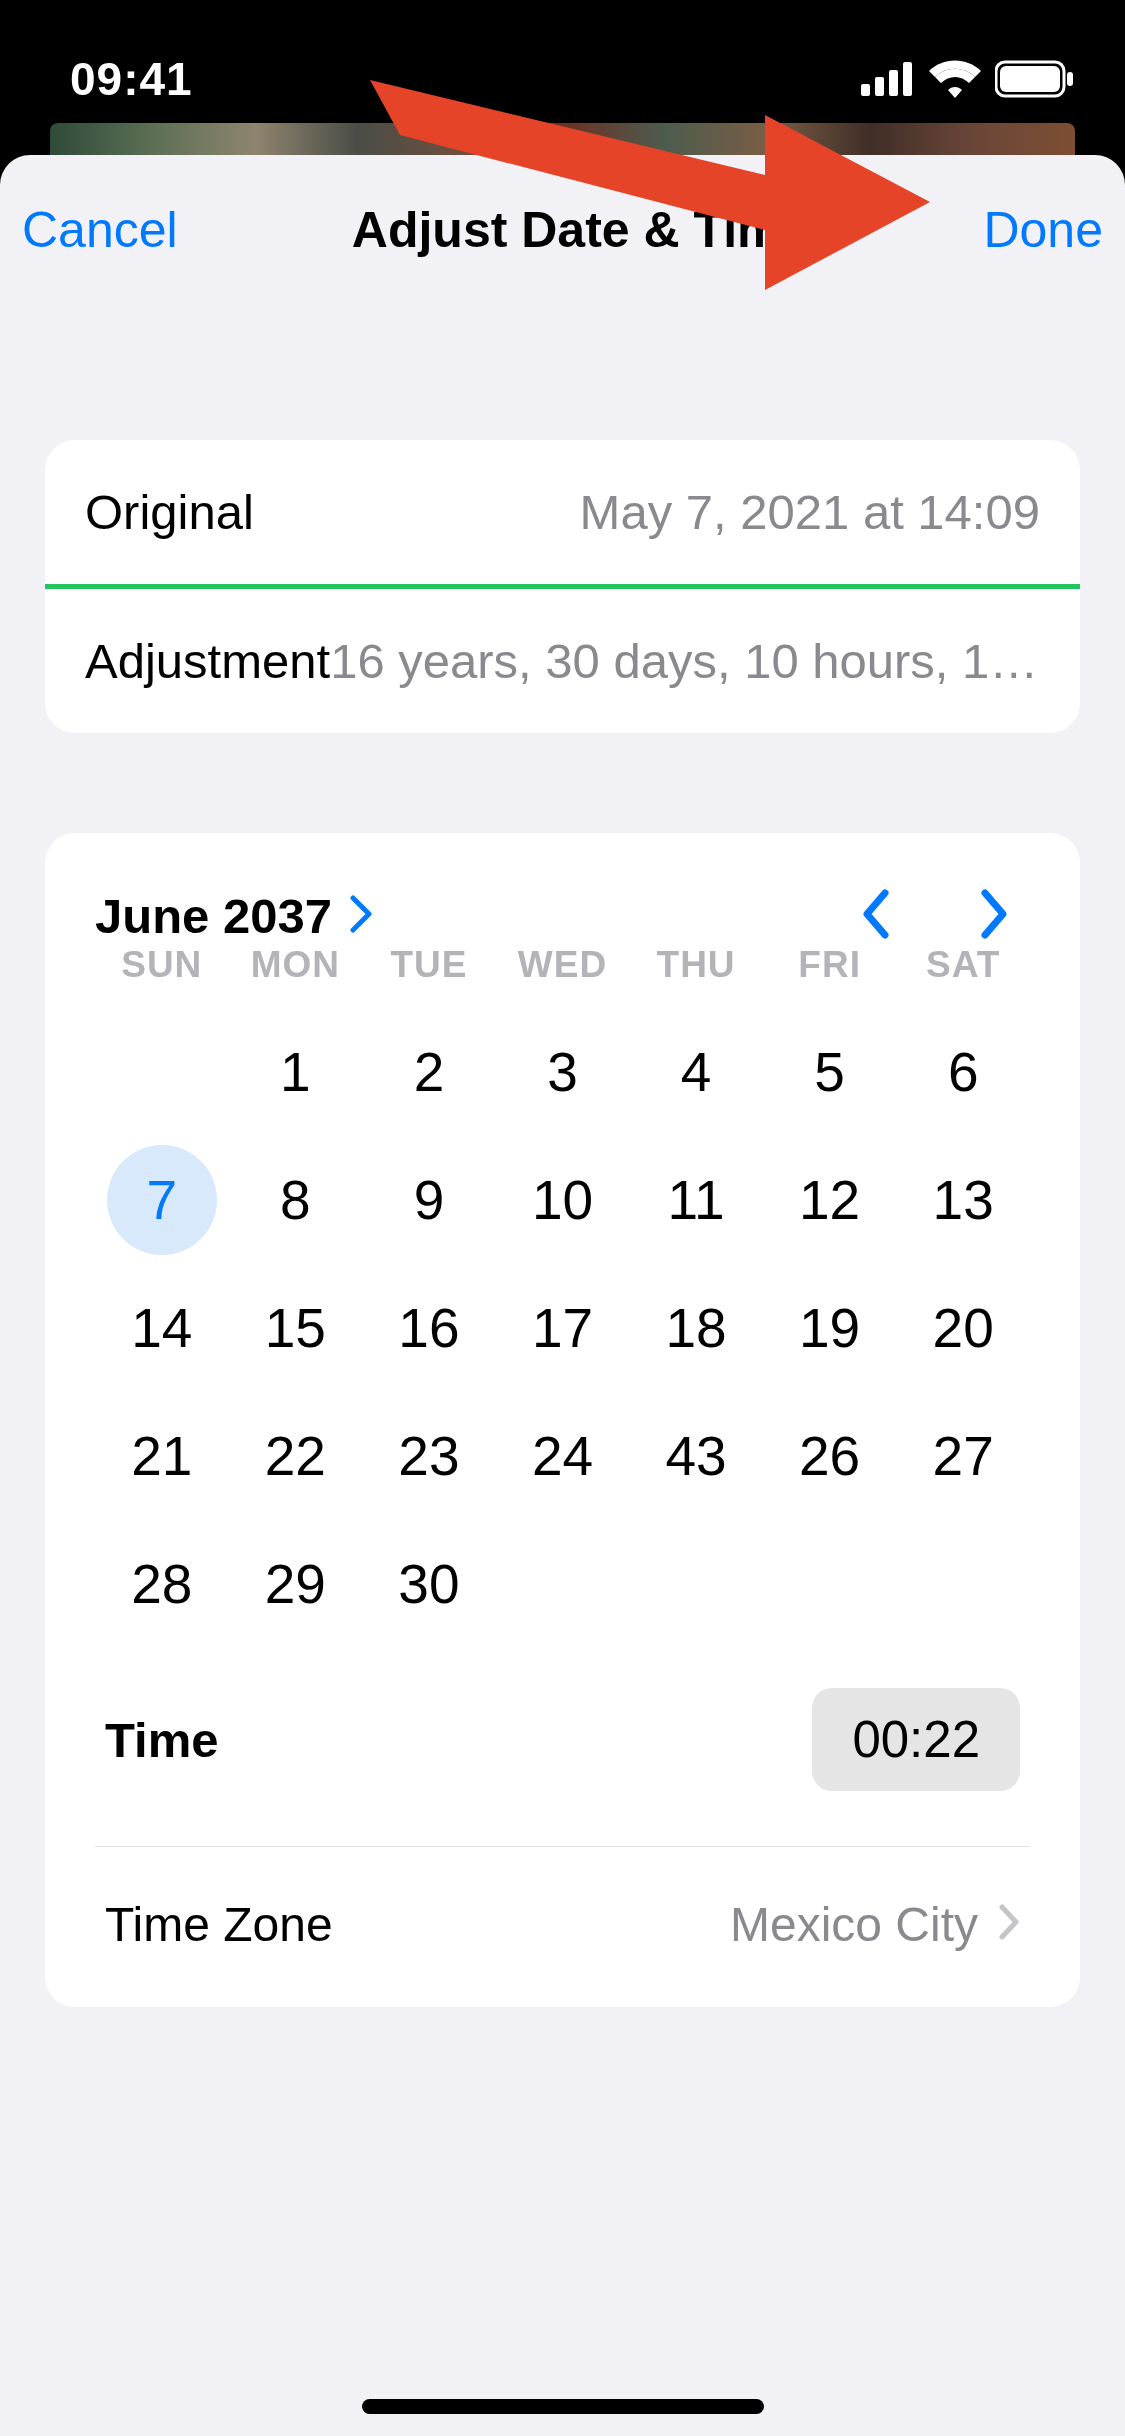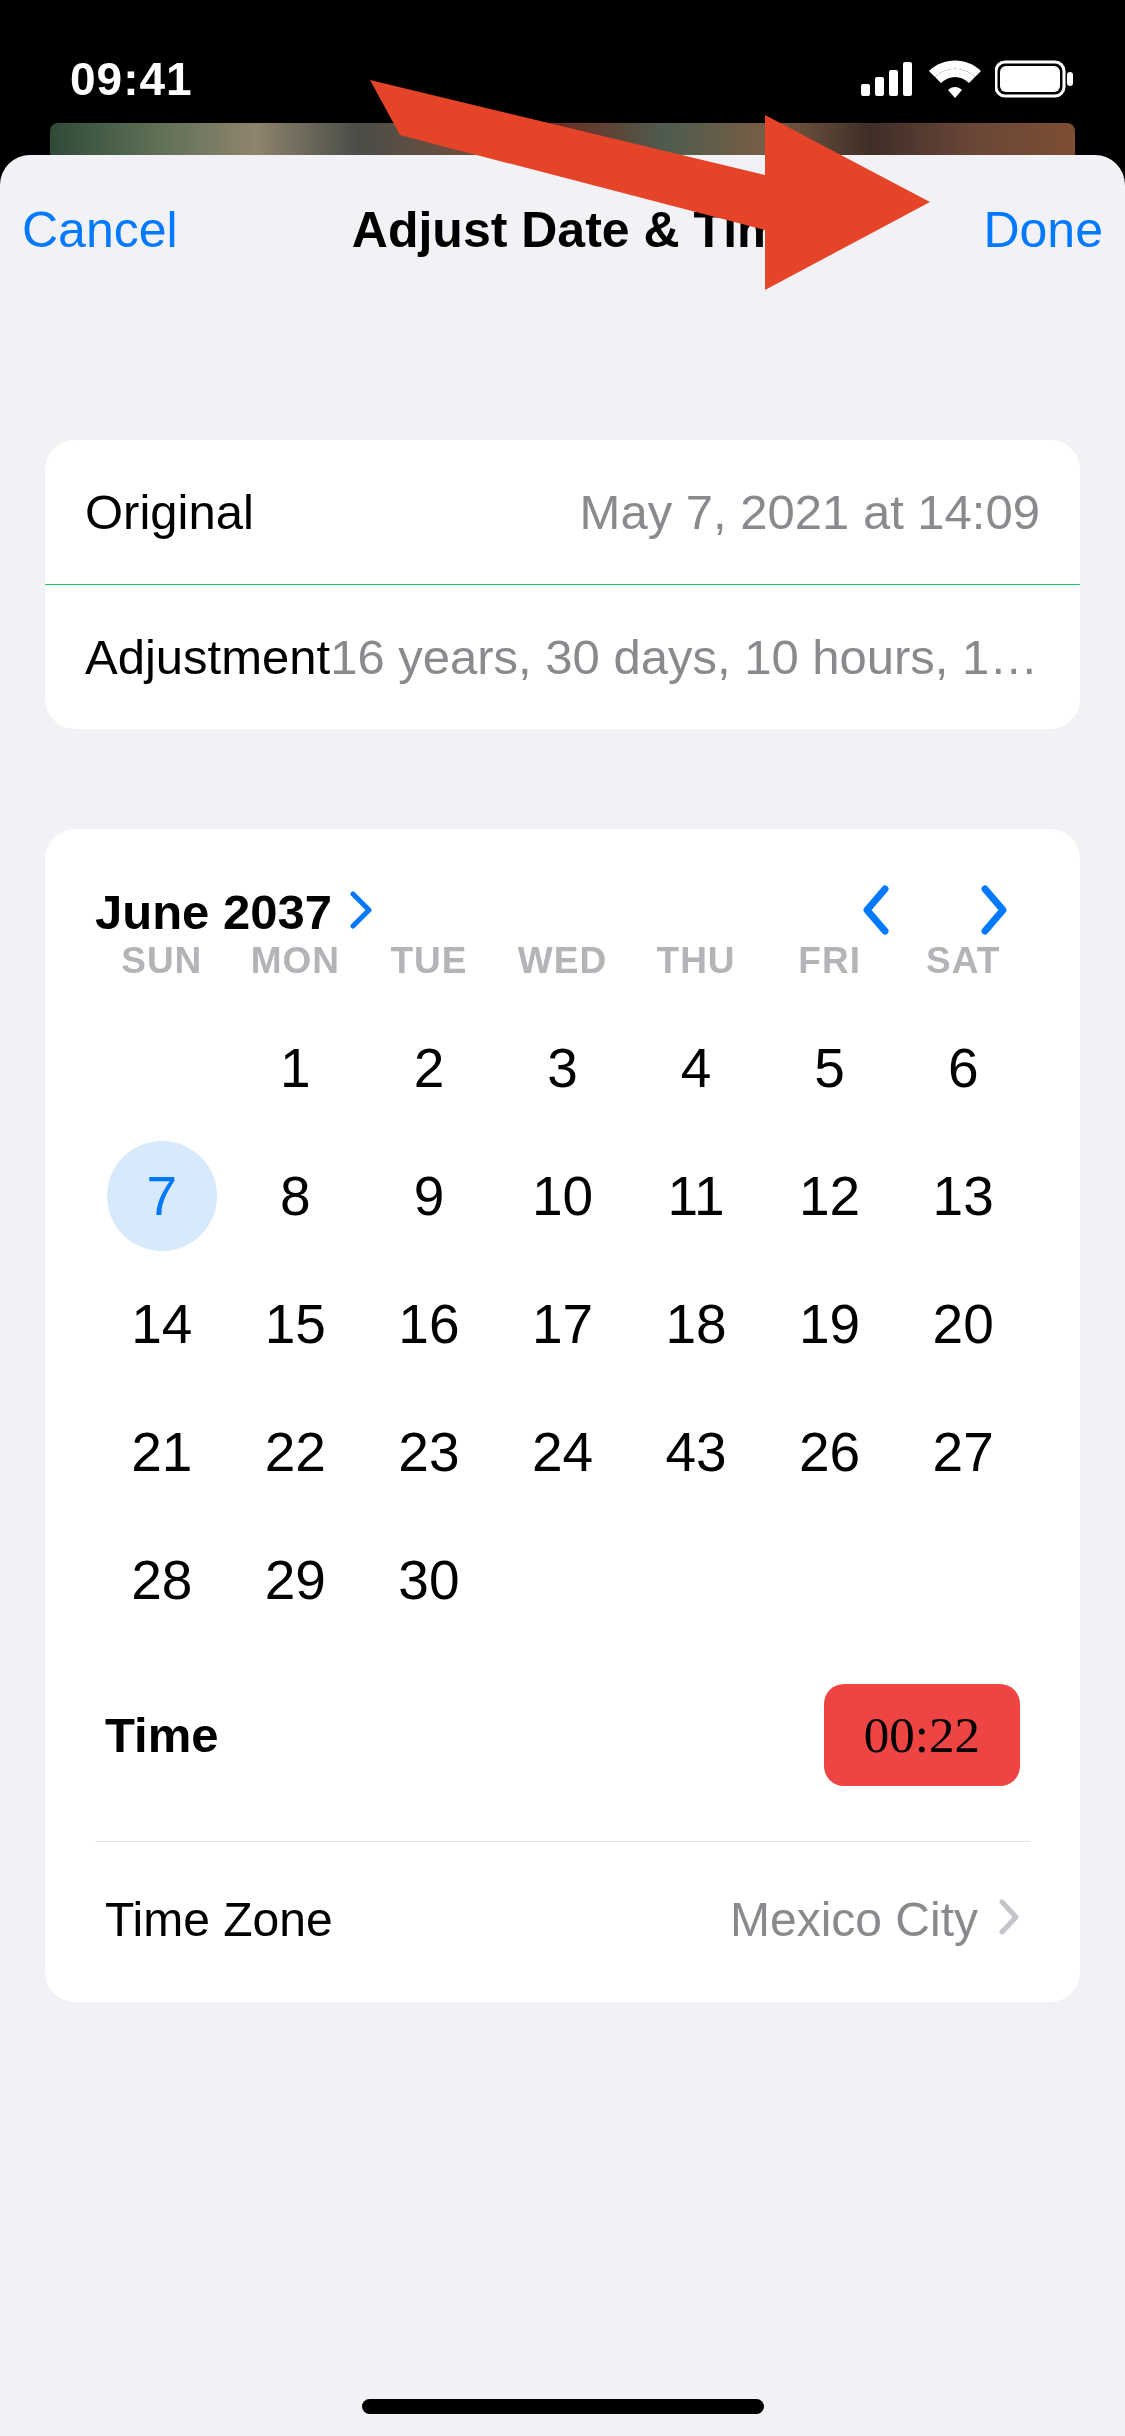--- a/index.html
+++ b/index.html
@@ -14,21 +14,21 @@
   .sheet { position:absolute; top:155px; left:0; right:0; bottom:0; background:#f2f2f6; border-radius:30px 30px 0 0; }
 
   .nav-bar { height:150px; display:flex; align-items:center; justify-content:space-between; padding:0 22px; }
   .nav-cancel { color:#0079ff; font-size:50px; }
   .nav-title { font-size:50px; font-weight:600; color:#000; }
   .nav-done { color:#0079ff; font-size:50px; }
 
   .card { background:#fff; border-radius:30px; margin:0 45px; }
   .card-top { margin-top:135px; }
   .row { display:flex; align-items:center; padding:44px 40px; font-size:49px; }
-  .row + .row { border-top:1px solid #22c55e; }
+  .row + .row { border-top:5px solid #22c55e; }
   .row-label { color:#000; font-weight:400; }
   .row-value { margin-left:auto; color:#8a8a8e; font-size:49px; text-align:right; max-width:750px; white-space:nowrap; overflow:hidden; text-overflow:ellipsis; }
 
   .card-cal { margin-top:100px; padding:55px 50px 0 50px; }
   .cal-header { display:flex; align-items:center;gap:40px; }
   .cal-month { font-size:49px; font-weight:600; color:#000; display:flex; align-items:center; gap:18px; }
   .cal-month .chev svg { width:22px; height:38px; }
   .cal-arrows { margin-left:auto; display:flex; gap:90px; padding-right:20px; }
   .cal-arrow { color:#0079ff; }
   .cal-arrow svg { width:30px; height:52px; }
@@ -36,21 +36,21 @@
   .weekday-row { display:grid; grid-template-columns:repeat(7,1fr); }
   .weekday { text-align:center; font-size:37px; font-weight:600; color:#b3b3b8; letter-spacing:1px; }
 
   .cal-grid { display:grid; grid-template-columns:repeat(7,1fr); margin-top:22px; }
   .cal-cell { height:128px; display:flex; align-items:center; justify-content:center; }
   .cal-num { font-size:55px; color:#000; width:110px; height:110px; display:flex; align-items:center; justify-content:center; border-radius:55px; }
   .cal-num.selected { background:#d8e9fb; color:#0079ff; font-weight:500; }
 
   .time-row { display:flex; align-items:center; padding:40px 10px 55px 10px; }
   .time-label { font-size:49px; font-weight:600; color:#000; }
-  .time-pill { margin-left:auto; background:#ef4444; border-radius:20px; padding:22px 40px; font-size:51px; color:#000;font-family:Liberation Serif, serif; }
+  .time-pill { margin-left:auto; background:#e5e5e5; border-radius:20px; padding:22px 40px; font-size:51px; color:#000; }
 
   .tz-row { border-top:1px solid #e4e4e8; display:flex; align-items:center; padding:50px 10px 55px 10px; }
   .tz-label { font-size:48px; color:#000; }
   .tz-value { margin-left:auto; color:#8a8a8e; font-size:48px; display:flex; align-items:center; gap:20px; }
   .tz-value svg { width:22px; height:38px; }
 
   .home-indicator { position:absolute; bottom:22px; left:50%; transform:translateX(-50%); width:402px; height:15px; background:#000; border-radius:12px; }
 
   .annotation-arrow { position:absolute; top:80px; left:370px; pointer-events:none; }
 </style>

